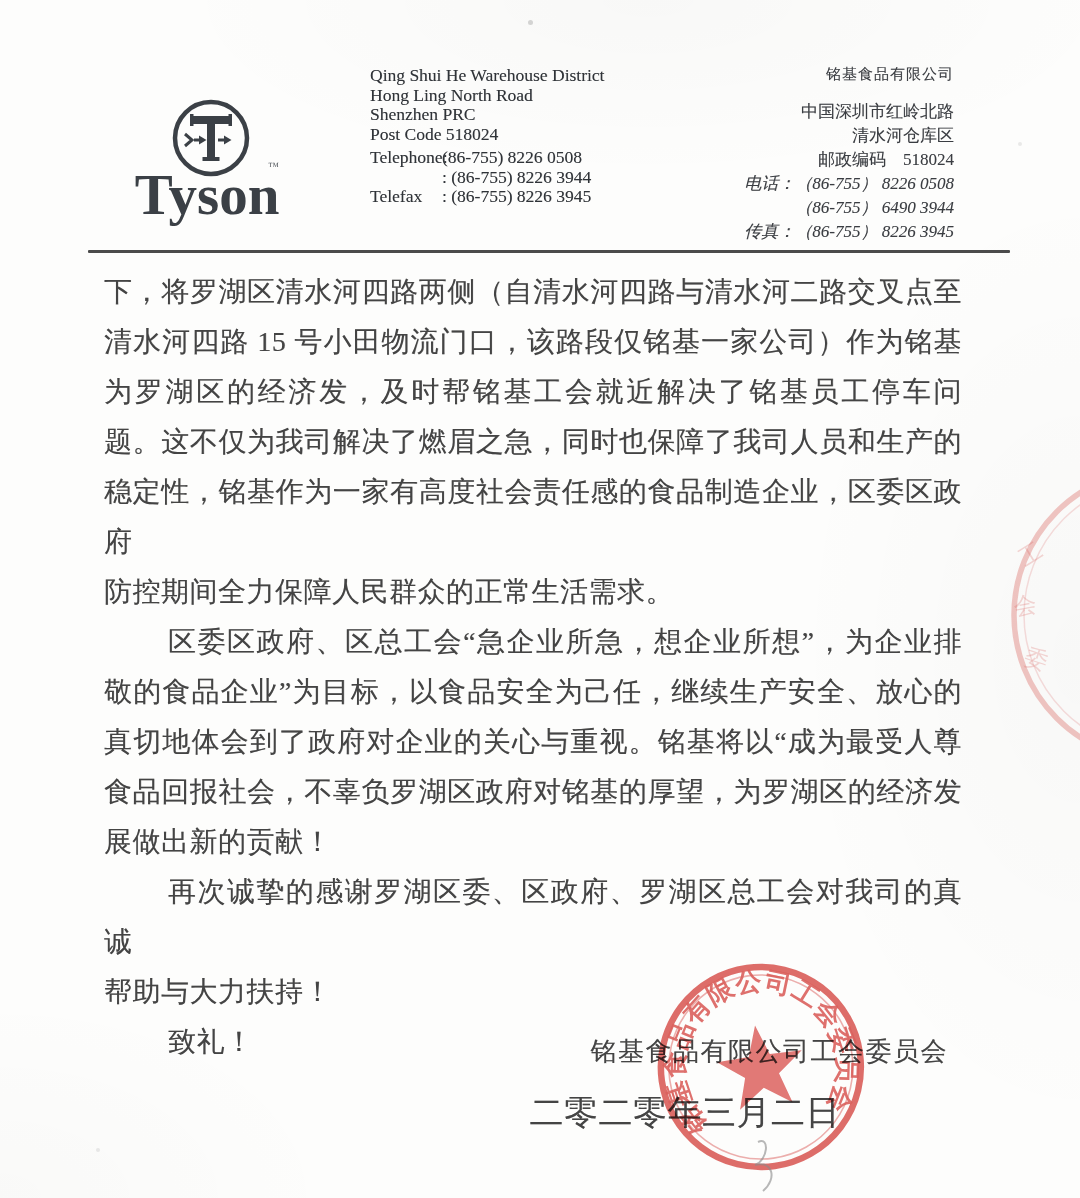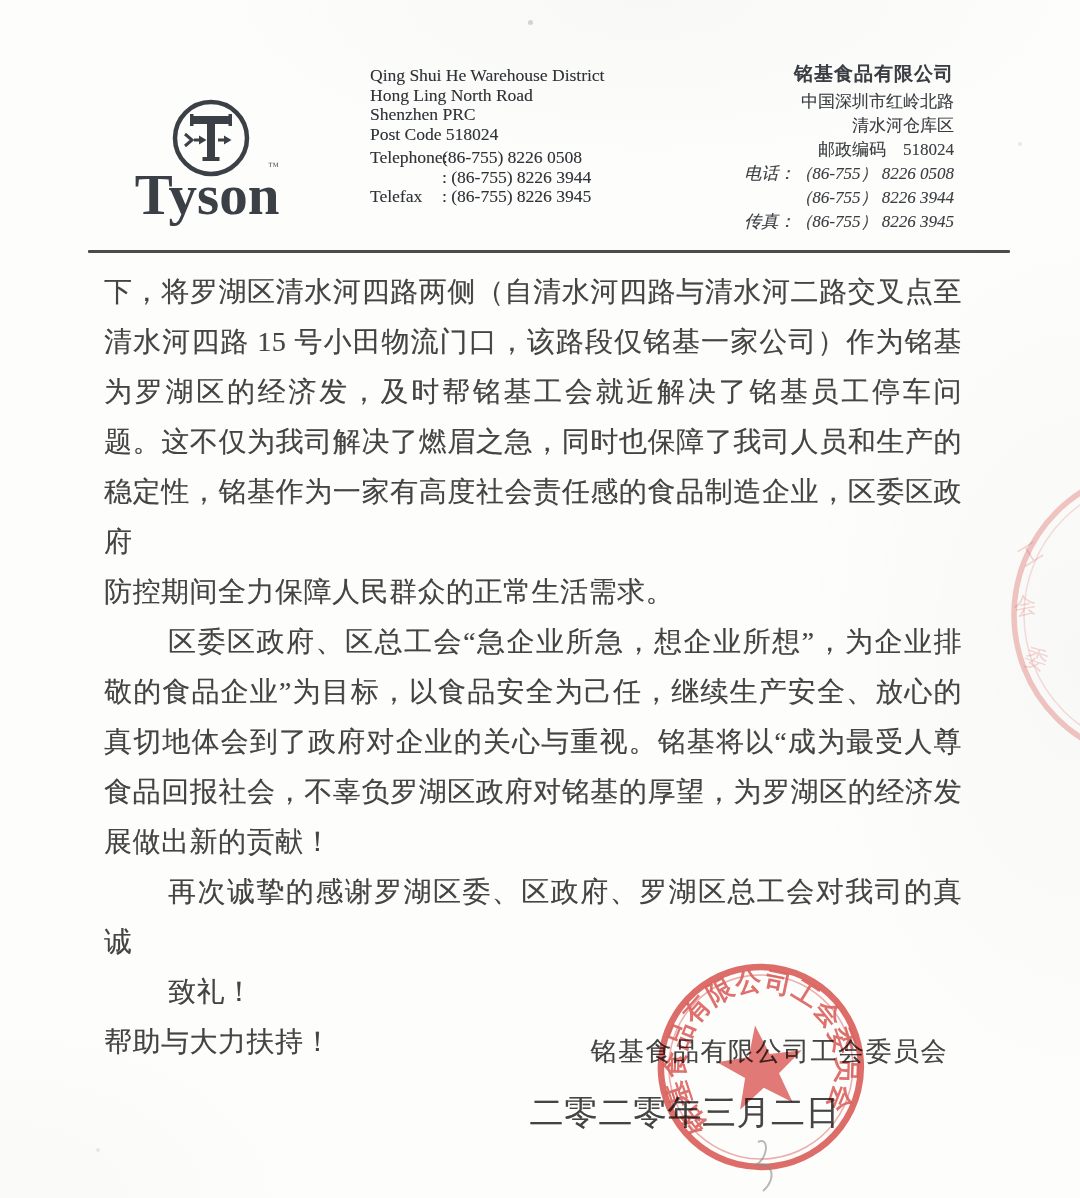--- a/index.html
+++ b/index.html
@@ -39,21 +39,21 @@
     text-shadow:0.3px 0.3px 0.4px rgba(60,60,60,0.35);
   }
   .contact-en .row{white-space:nowrap;}
   .contact-en .lbl{display:inline-block;width:72px;}
   .addr-zh{
     position:absolute;right:126px;top:62px;width:330px;
     text-align:right;color:#3a3d42;
     font-size:17px;line-height:24px;
     text-shadow:0.3px 0.3px 0.4px rgba(60,60,60,0.3);
   }
-  .addr-zh .company{font-weight:bold;font-size:19px;letter-spacing:1px;margin-bottom:4px;}
+  .addr-zh .company{font-weight:normal;font-size:15px;letter-spacing:1px;margin-bottom:14px;}
   .addr-zh .row{white-space:nowrap;font-style:italic;}
   .rule{
     position:absolute;left:88px;top:250px;width:922px;height:3px;
     background:#4b4b4b;border-radius:1px;
   }
   
   .letter-body{
     position:absolute;left:104px;top:267px;width:858px;
     font-size:28px;line-height:50px;letter-spacing:0.5px;
     color:#444;
@@ -141,21 +141,21 @@
         <div class="zh-line">清水河仓库区</div>
         <div class="zh-line">邮政编码　518024</div>
       </div>
     <div>
 
         <div class="row">
           <span>电话：</span><span>（86-755） 8226 0508</span>
         </div>
 
         <div class="row">
-          <span></span><span>（86-755） 8226 3944</span>
+          <span></span><span>（86-755） 6490 3944</span>
         </div>
 
         <div class="row">
           <span>传真：</span><span>（86-755） 8226 3945</span>
         </div>
       </div>
   </div>
 
   <div class="rule"></div>
 
@@ -166,22 +166,22 @@
       <div class="line j">为罗湖区的经济发，及时帮铭基工会就近解决了铭基员工停车问</div>
       <div class="line j">题。这不仅为我司解决了燃眉之急，同时也保障了我司人员和生产的</div>
       <div class="line j">稳定性，铭基作为一家有高度社会责任感的食品制造企业，区委区政府</div>
       <div class="line">防控期间全力保障人民群众的正常生活需求。</div>
       <div class="line indent j">区委区政府、区总工会“急企业所急，想企业所想”，为企业排</div>
       <div class="line j">敬的食品企业”为目标，以食品安全为己任，继续生产安全、放心的</div>
       <div class="line j">真切地体会到了政府对企业的关心与重视。铭基将以“成为最受人尊</div>
       <div class="line j">食品回报社会，不辜负罗湖区政府对铭基的厚望，为罗湖区的经济发</div>
       <div class="line">展做出新的贡献！</div>
       <div class="line indent j">再次诚挚的感谢罗湖区委、区政府、罗湖区总工会对我司的真诚</div>
+      <div class="line">帮助与大力扶持！</div>
       <div class="line indent">致礼！</div>
-      <div class="line">帮助与大力扶持！</div>
     </div>
 
   <div class="sig-company">铭基食品有限公司工会委员会</div>
   <div class="sig-date">二零二零年三月二日</div>
 
   <svg class="stamp-main" width="222" height="222" viewBox="0 0 222 222">
     <defs>
       <path id="sealArc" d="M 52,159.5 A 77,77 0 1 1 170,159.5" fill="none"></path>
     </defs>
     <circle cx="111" cy="110" r="100" fill="none" stroke="#d9504c" stroke-width="6.5" opacity="0.92"></circle>

